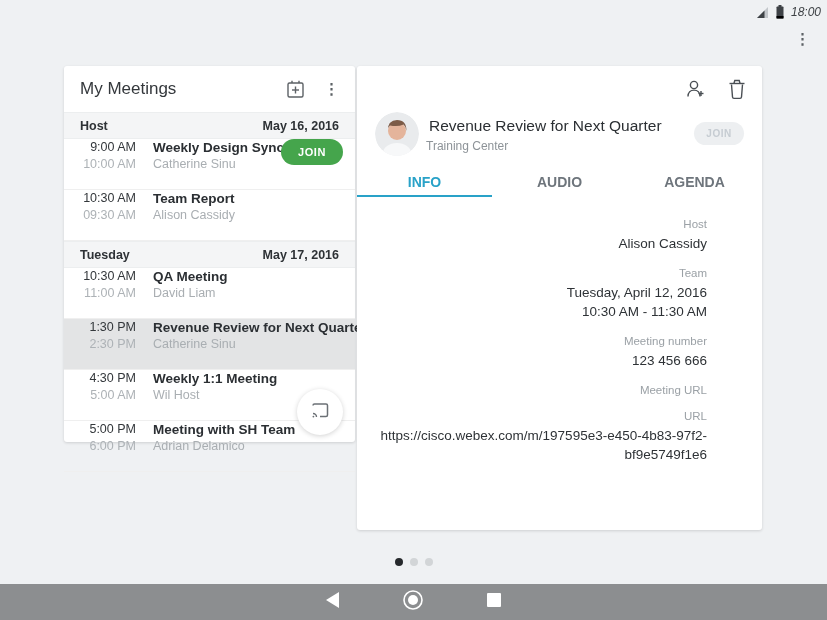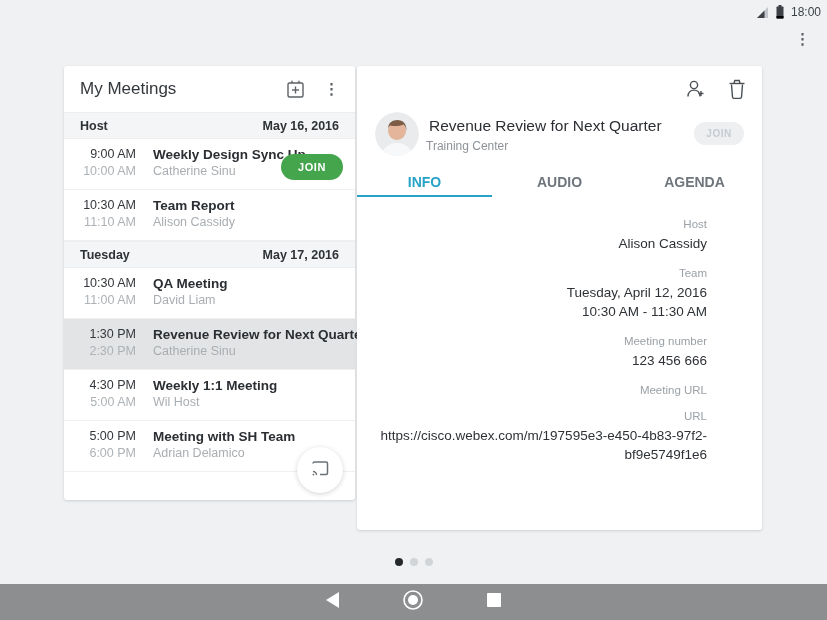--- a/index.html
+++ b/index.html
@@ -4,41 +4,41 @@
 <style>
   html,body{margin:0;padding:0;}
   body{
     width:827px;height:620px;position:relative;overflow:hidden;
     background:#eff1f3;
     font-family:"Liberation Sans", sans-serif;
     -webkit-font-smoothing:antialiased;
   }
   
   .status-bar{position:absolute;top:0;left:0;right:0;height:24px;display:flex;align-items:center;justify-content:flex-end;padding-right:6px;gap:7px;}
-  .status-time{font-size:12px;color:#3e4246;}
+  .status-time{font-size:12px;color:#3e4246;font-style:italic;}
   .status-bar svg{display:block;}
   .top-overflow{position:absolute;top:30px;right:17px;font-size:15px;line-height:18px;color:#5c6165;letter-spacing:0;font-weight:bold;cursor:pointer;}
 
   
   .card{position:absolute;background:#ffffff;border-radius:3px;box-shadow:0 1px 3px rgba(0,0,0,.14);}
-  .left-card{left:64px;top:66px;width:291px;height:434px;}
+  .left-card{left:64px;top:66px;width:291px;height:376px;}
   .right-card{left:357px;top:66px;width:405px;height:464px;}
 
   
   .lp-header{height:46px;display:flex;align-items:center;padding:0 16px;}
   .lp-title{font-size:17px;color:#34383c;flex:1;}
   .lp-icons{display:flex;align-items:center;gap:18px;}
   .lp-icons svg{display:block;}
   .lp-overflow{font-size:15px;color:#5c6165;font-weight:bold;line-height:18px;}
 
   .sec-head{height:27px;background:#f4f5f6;display:flex;align-items:center;padding:0 16px;border-top:1px solid #eceeef;border-bottom:1px solid #eceeef;box-sizing:border-box;}
   .sec-day{font-size:12.5px;font-weight:bold;color:#2e3236;flex:1;}
   .sec-date{font-size:12.5px;font-weight:bold;color:#2e3236;}
 
-  .mrow{display:flex;align-items:flex-end;padding:0 12px 9px 16px;height:51px;border-bottom:1px solid #efefef;box-sizing:border-box;position:relative;}
+  .mrow{display:flex;align-items:flex-start;padding:0 12px 9px 16px;height:51px;border-bottom:1px solid #efefef;box-sizing:border-box;position:relative;}
   .mrow.selected{background:#e3e4e5;}
   .mrow:last-of-type{border-bottom:1px solid #efefef;}
   .times{width:56px;text-align:right;flex:none;}
   .t-start{font-size:12.5px;color:#33373b;line-height:17px;}
   .t-end{font-size:12.5px;color:#adb2b6;line-height:17px;}
   .minfo{flex:1;min-width:0;padding-left:17px;}
   .m-title{font-size:13.5px;font-weight:bold;color:#2b2f33;line-height:17px;white-space:nowrap;}
   .m-person{font-size:12.5px;color:#a9aeb2;line-height:17px;white-space:nowrap;}
   .join-pill{flex:none;border:none;background:#45a54c;color:#fff;font-family:inherit;font-size:11px;font-weight:bold;letter-spacing:.6px;border-radius:13px;height:26px;width:62px;cursor:pointer;}
 
@@ -127,21 +127,21 @@
     <div class="minfo">
       <div class="m-title">Weekly Design Sync Up</div>
       <div class="m-person">Catherine Sinu</div>
     </div>
     <button class="join-pill">JOIN</button>
   </div>
 
   <div class="mrow">
     <div class="times">
       <div class="t-start">10:30 AM</div>
-      <div class="t-end">11:10 AM</div>
+      <div class="t-end">09:30 AM</div>
     </div>
     <div class="minfo">
       <div class="m-title">Team Report</div>
       <div class="m-person">Alison Cassidy</div>
     </div>
   </div>
 
   <div class="sec-head">
     <span class="sec-day">Tuesday</span>
     <span class="sec-date">May 17, 2016</span>

